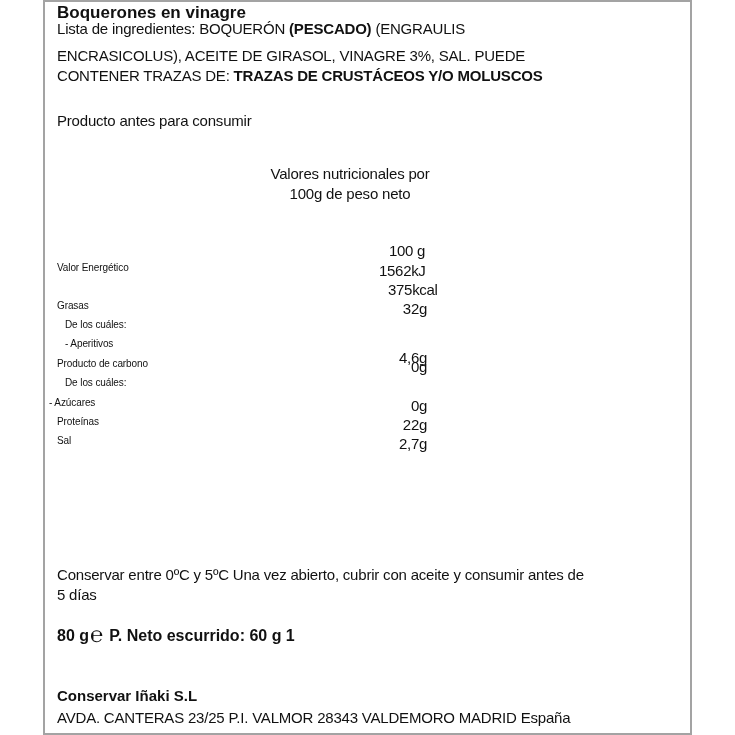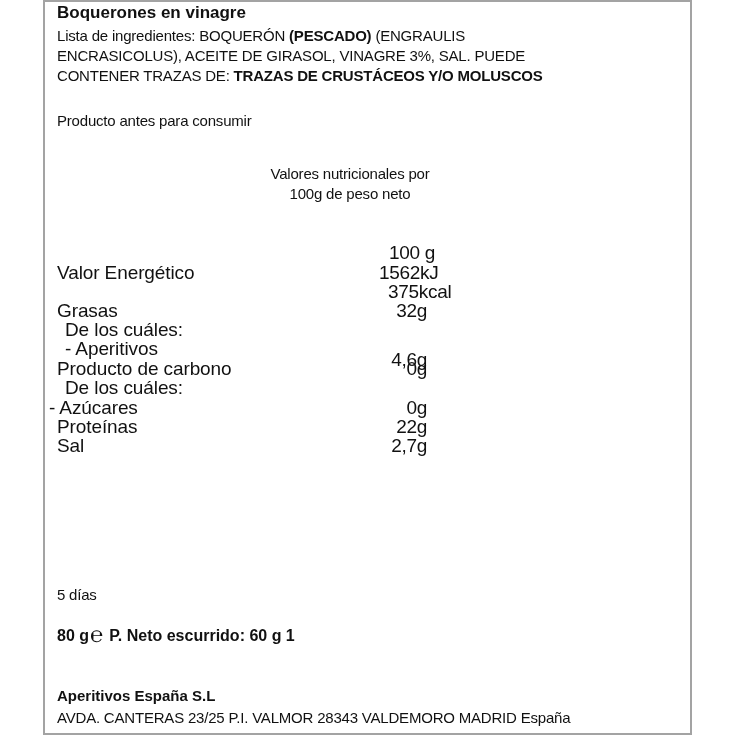--- a/index.html
+++ b/index.html
@@ -6,36 +6,36 @@
   body { width: 735px; height: 735px; position: relative; overflow: hidden;
          font-family: "Liberation Sans", sans-serif; color: #111111; }
   .label-box { position: absolute; left: 43px; top: 0px; width: 645px; height: 731px;
                border: 2px solid #a3a3a3; box-sizing: content-box; }
   .abs { position: absolute; white-space: nowrap; }
   .title { left: 12px; top: 1px; font-size: 17px; font-weight: bold; }
   .ing { left: 12px; font-size: 15px; letter-spacing: -0.2px; }
   .ing b { font-weight: bold; }
   .txt { left: 12px; font-size: 15px; letter-spacing: -0.2px; }
   .nut-head { left: 200px; width: 210px; text-align: center; font-size: 15px; line-height: 20px; letter-spacing: -0.2px; }
-  .row-label { left: 12px; font-size: 19px; letter-spacing: -0.1px; }
-  .row-val { font-size: 19px; letter-spacing: -0.3px; }
+  .row-label { left: 12px; font-size: 10px; letter-spacing: -0.1px; }
+  .row-val { font-size: 15px; letter-spacing: -0.3px; }
   .r-right { right: 263px; text-align: right; }
   .net { left: 12px; top: 624px; font-size: 16px; font-weight: bold; }
   .estimate { font-weight: normal; font-size: 22px; line-height: 16px; display: inline-block; transform: translateY(1px); margin: 0 6px 0 1px; }
   .company { left: 12px; top: 685px; font-size: 15px; font-weight: bold; }
   .address { left: 12px; top: 707px; font-size: 15px; letter-spacing: -0.2px; }
 </style>
 </head>
 <body>
 
 <div class="label-box">
 
   <div class="abs title">Boquerones en vinagre</div>
 
-  <div class="abs ing" style="top:25px;text-align:center;"><span>Lista de ingredientes: BOQUERÓN </span><b>(PESCADO)</b><span> (ENGRAULIS</span></div>
+  <div class="abs ing" style="top:18px;text-align:center;"><span>Lista de ingredientes: BOQUERÓN </span><b>(PESCADO)</b><span> (ENGRAULIS</span></div>
   <div class="abs ing" style="top:45px;">ENCRASICOLUS), ACEITE DE GIRASOL, VINAGRE 3%, SAL. PUEDE</div>
   <div class="abs ing" style="top:65px;"><span>CONTENER TRAZAS DE: </span><b>TRAZAS DE CRUSTÁCEOS Y/O MOLUSCOS</b></div>
 
   <div class="abs txt" style="top:110px;">Producto antes para consumir</div>
 
   <div class="abs nut-head" style="top:162px;">
     <div>Valores nutricionales por</div>
     <div>100g de peso neto</div>
   </div>
 
@@ -61,20 +61,21 @@
 
   <div class="abs row-label" style="top:395px; left:4px;"> - Azúcares</div>
   <div class="abs row-val r-right" style="top:395px;">0g</div>
 
   <div class="abs row-label" style="top:414px;">Proteínas</div>
   <div class="abs row-val r-right" style="top:414px;">22g</div>
 
   <div class="abs row-label" style="top:433px;">Sal</div>
   <div class="abs row-val r-right" style="top:433px;">2,7g</div>
 
+  <div class="abs txt" style="top:564px;">Conservar entre 0ºC y 5ºC Una vez abierto, cubrir con aceite y consumir antes de</div>
   <div class="abs txt" style="top:584px;">5 días</div>
 
   <div class="abs net"><span>80 g</span><span class="estimate">℮</span><span>P. Neto escurrido: 60 g  1</span></div>
 
-  <div class="abs company">Aperitivos España S.L</div>
+  <div class="abs company">Conservar Iñaki S.L</div>
   <div class="abs address">AVDA. CANTERAS 23/25 P.I. VALMOR 28343 VALDEMORO MADRID España</div>
 
 </div>
 
 </body></html>

